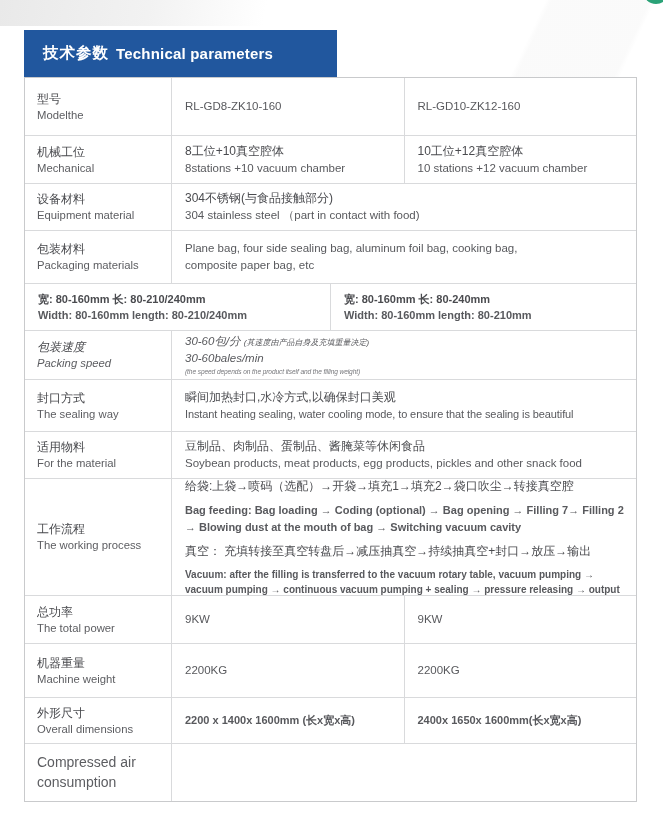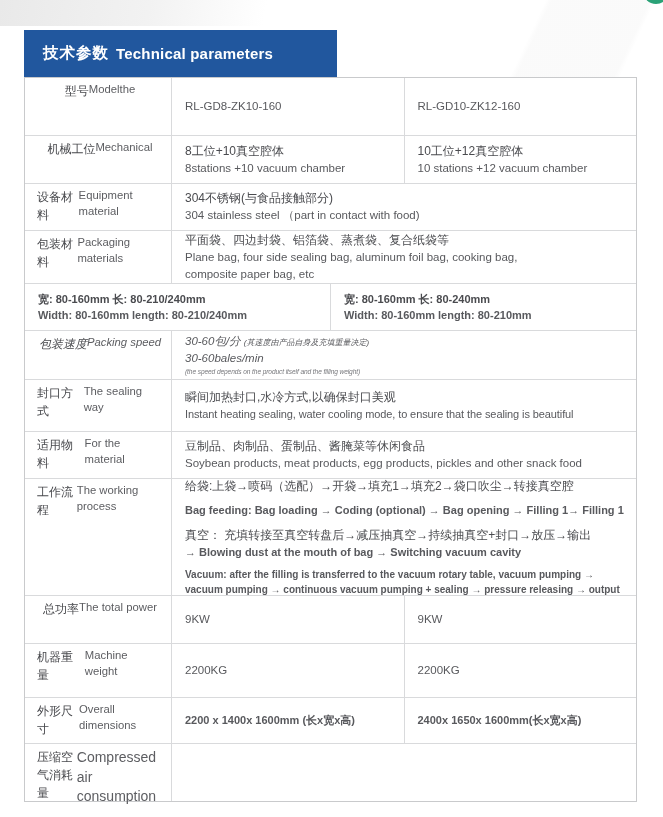--- a/index.html
+++ b/index.html
@@ -33,21 +33,21 @@
   .banner .en{font-size:15px;font-weight:700;letter-spacing:0.2px;}
   
   .spec-table{
     position:absolute;left:24px;top:77px;width:613px;
     border:1px solid #c9cacc;box-sizing:border-box;background:#fff;
   }
   .row{display:flex;align-items:stretch;box-sizing:border-box;border-bottom:1px solid #d9dadc;}
   .row:last-child{border-bottom:none;}
   .lab{
     width:147px;box-sizing:border-box;border-right:1px solid #d9dadc;
-    padding:4px 8px 4px 12px;display:flex;flex-direction:row;justify-content:center;
+    padding:4px 8px 4px 12px;display:flex;flex-direction:column;justify-content:center;
   }
   .lab-cn{font-size:12px;color:#48494d;line-height:1.5;}
   .lab-en{font-size:11.3px;color:#5c5d61;line-height:1.4;}
   .lab-en.small{font-size:14px;}
   .vals{flex:1;display:flex;align-items:stretch;}
   .cell{
     flex:1;box-sizing:border-box;padding:4px 8px 4px 13px;
     display:flex;flex-direction:column;justify-content:center;min-width:0;
   }
   .cell.bl{border-left:1px solid #d9dadc;}
@@ -116,21 +116,20 @@
         </div>
       </div>
     </div>
     <div class="row" style="height: 53px;">
       <div class="lab">
         <div class="lab-cn">包装材料</div>
         <div class="lab-en">Packaging materials</div>
       </div>
       <div class="vals">
         <div class="cell">
-          <div class="ln cn">平面袋、四边封袋、铝箔袋、蒸煮袋、复合纸袋等</div>
           <div class="ln">Plane bag, four side sealing bag, aluminum foil bag, cooking bag,</div>
           <div class="ln">composite paper bag, etc</div>
         </div>
       </div>
     </div>
     <div class="row" style="height: 47px;">
       <div class="vals">
         <div class="cell">
           <div class="ln cn t11 nw">宽: 80-160mm 长: 80-210/240mm</div>
           <div class="ln t11 nw">Width: 80-160mm length: 80-210/240mm</div>
@@ -179,23 +178,23 @@
       </div>
     </div>
     <div class="row" style="height: 117px;">
       <div class="lab">
         <div class="lab-cn">工作流程</div>
         <div class="lab-en">The working process</div>
       </div>
       <div class="vals">
         <div class="cell">
           <div class="ln cn">给袋:上袋→喷码（选配）→开袋→填充1→填充2→袋口吹尘→转接真空腔</div>
-          <div class="ln t11 nw gap">Bag feeding: Bag loading → Coding (optional) → Bag opening → Filling 1→ Filling 1</div>
+          <div class="ln t11 nw gap">Bag feeding: Bag loading → Coding (optional) → Bag opening → Filling 7→ Filling 2</div>
+          <div class="ln t11 nw">→ Blowing dust at the mouth of bag → Switching vacuum cavity</div>
           <div class="ln cn gap">真空： 充填转接至真空转盘后→减压抽真空→持续抽真空+封口→放压→输出</div>
-          <div class="ln t11 nw">→ Blowing dust at the mouth of bag → Switching vacuum cavity</div>
           <div class="ln fs10 nw gap">Vacuum: after the filling is transferred to the vacuum rotary table, vacuum pumping →</div>
           <div class="ln fs10 nw">vacuum pumping → continuous vacuum pumping + sealing → pressure releasing → output</div>
         </div>
       </div>
     </div>
     <div class="row" style="height: 48px;">
       <div class="lab">
         <div class="lab-cn">总功率</div>
         <div class="lab-en">The total power</div>
       </div>
@@ -231,17 +230,16 @@
         <div class="cell">
           <div class="ln t11 nw">2200 x 1400x 1600mm (长x宽x高)</div>
         </div>
         <div class="cell bl">
           <div class="ln t11 nw">2400x 1650x 1600mm(长x宽x高)</div>
         </div>
       </div>
     </div>
     <div class="row" style="height: 57px;">
       <div class="lab">
-        <div class="lab-cn">压缩空气消耗量</div>
         <div class="lab-en small">Compressed air consumption</div>
       </div>
     </div>
   </div>
 
 </body></html>

